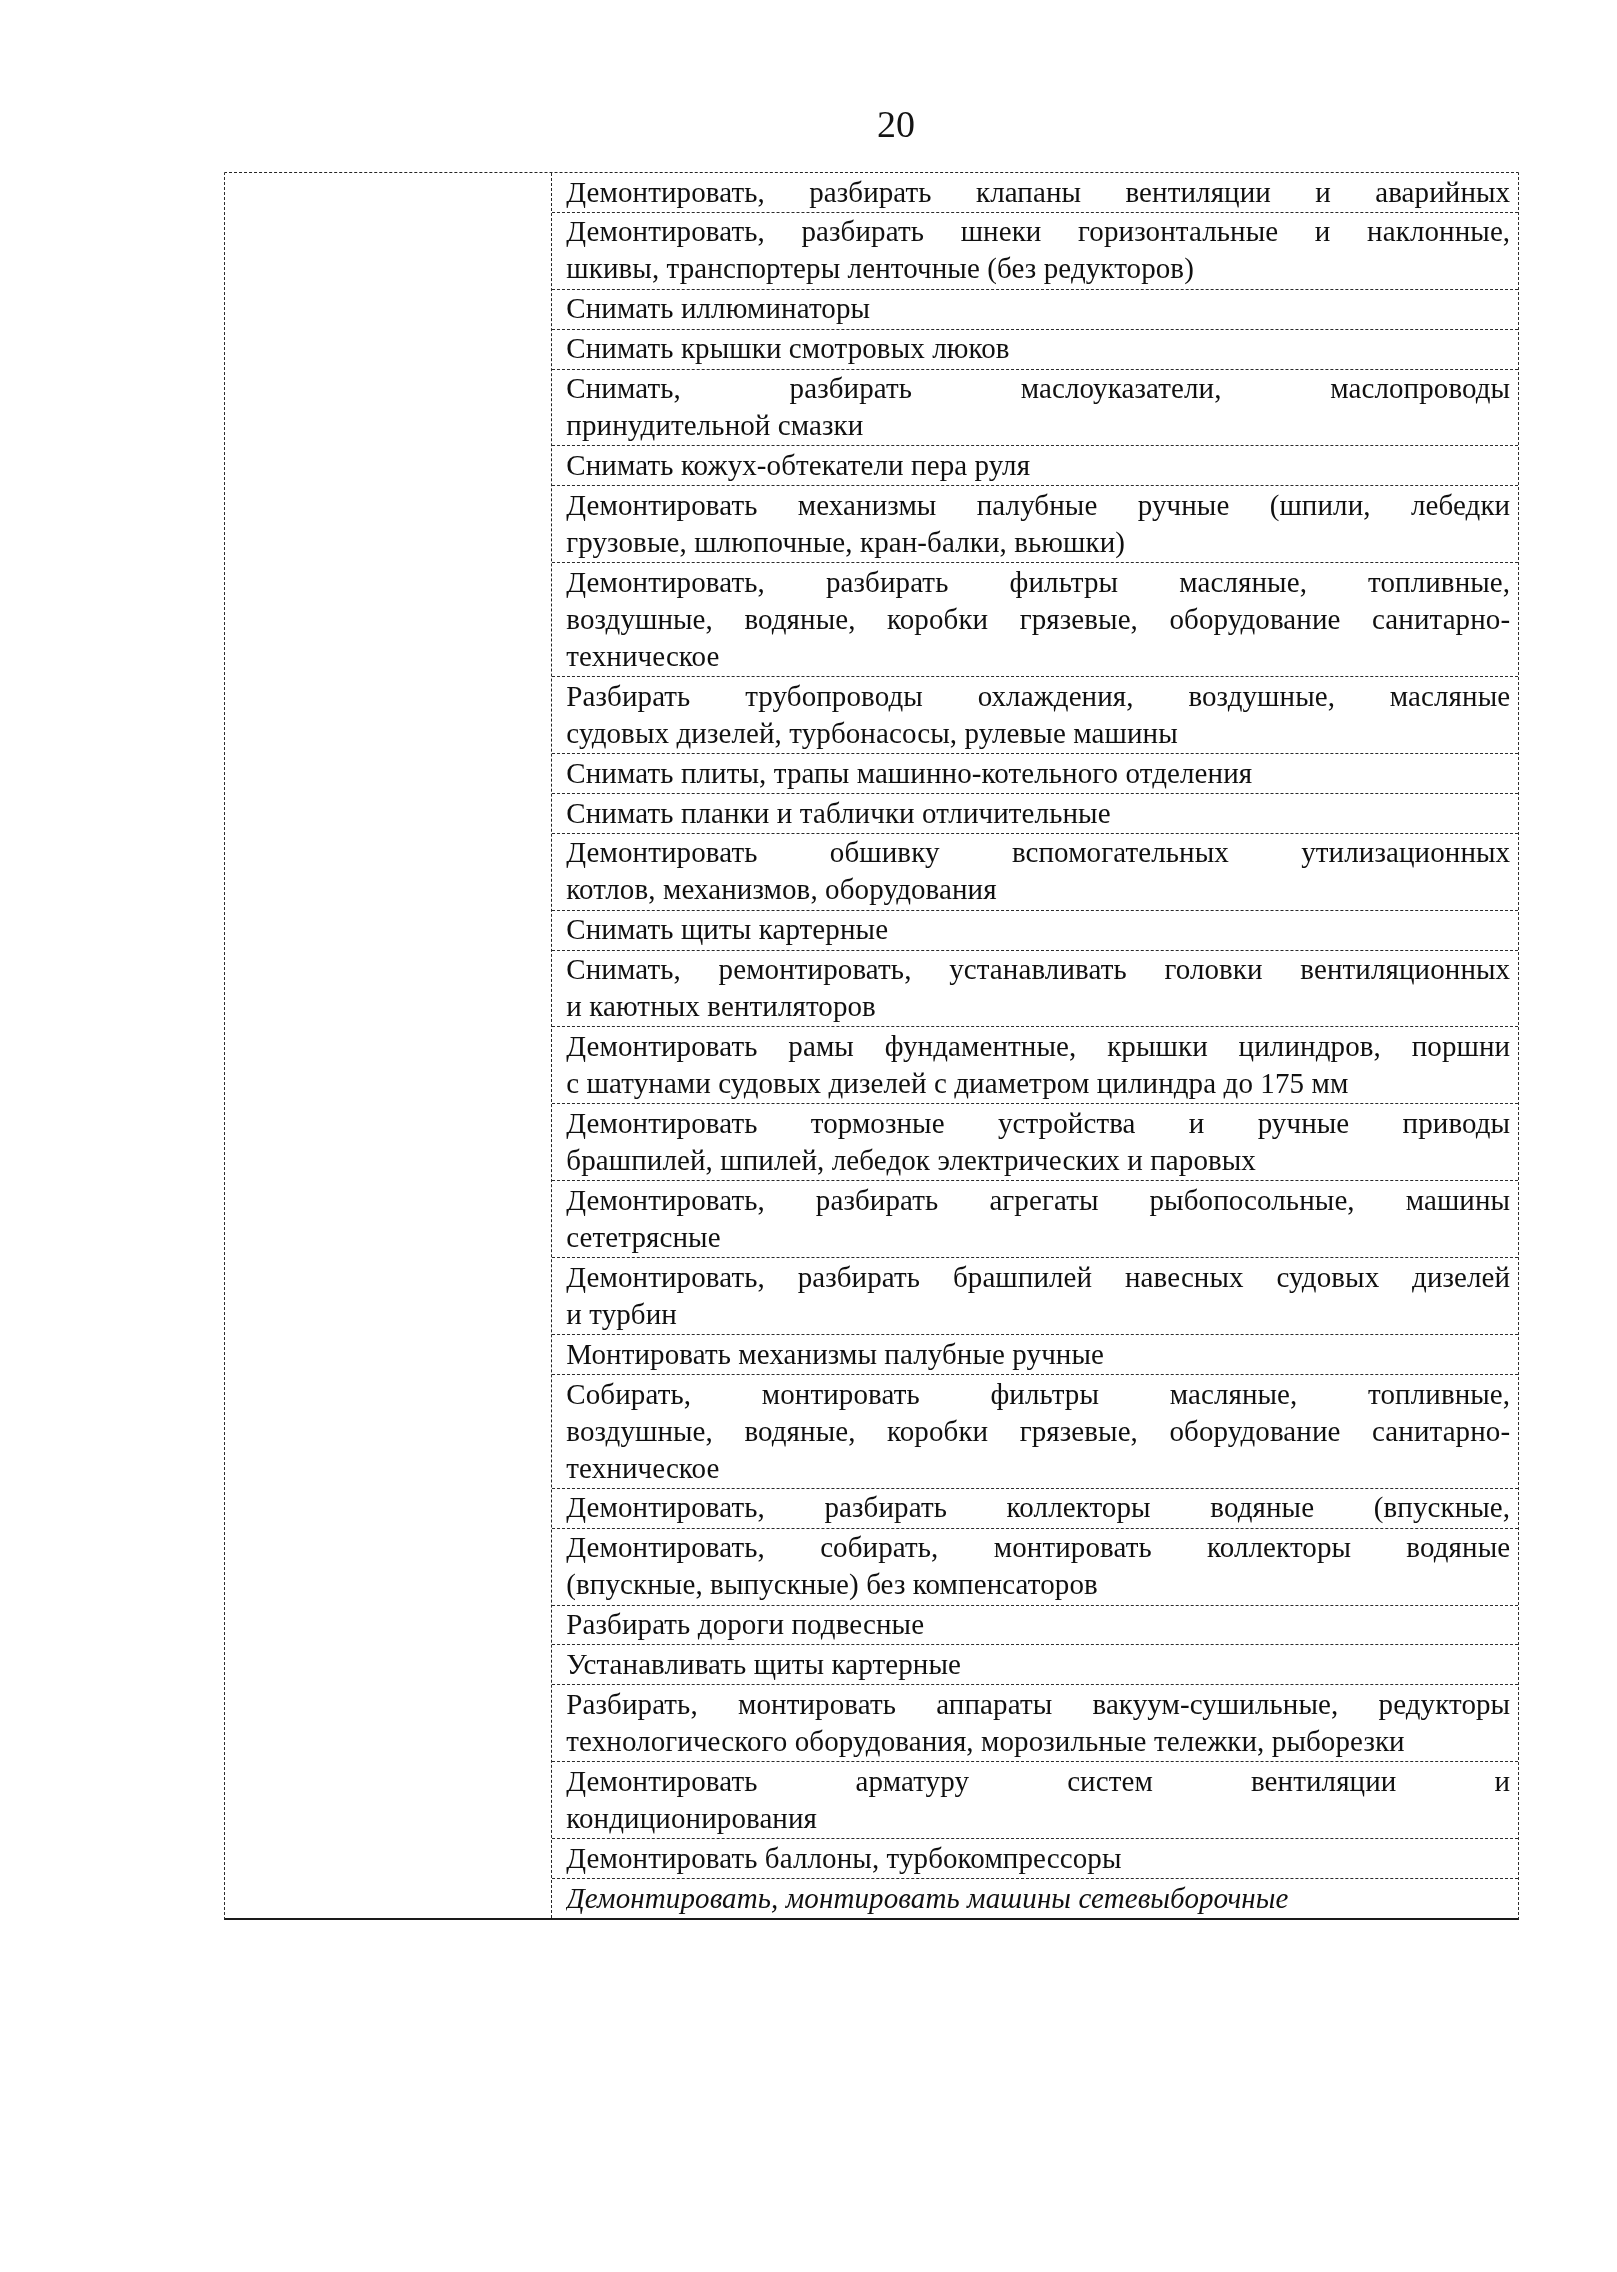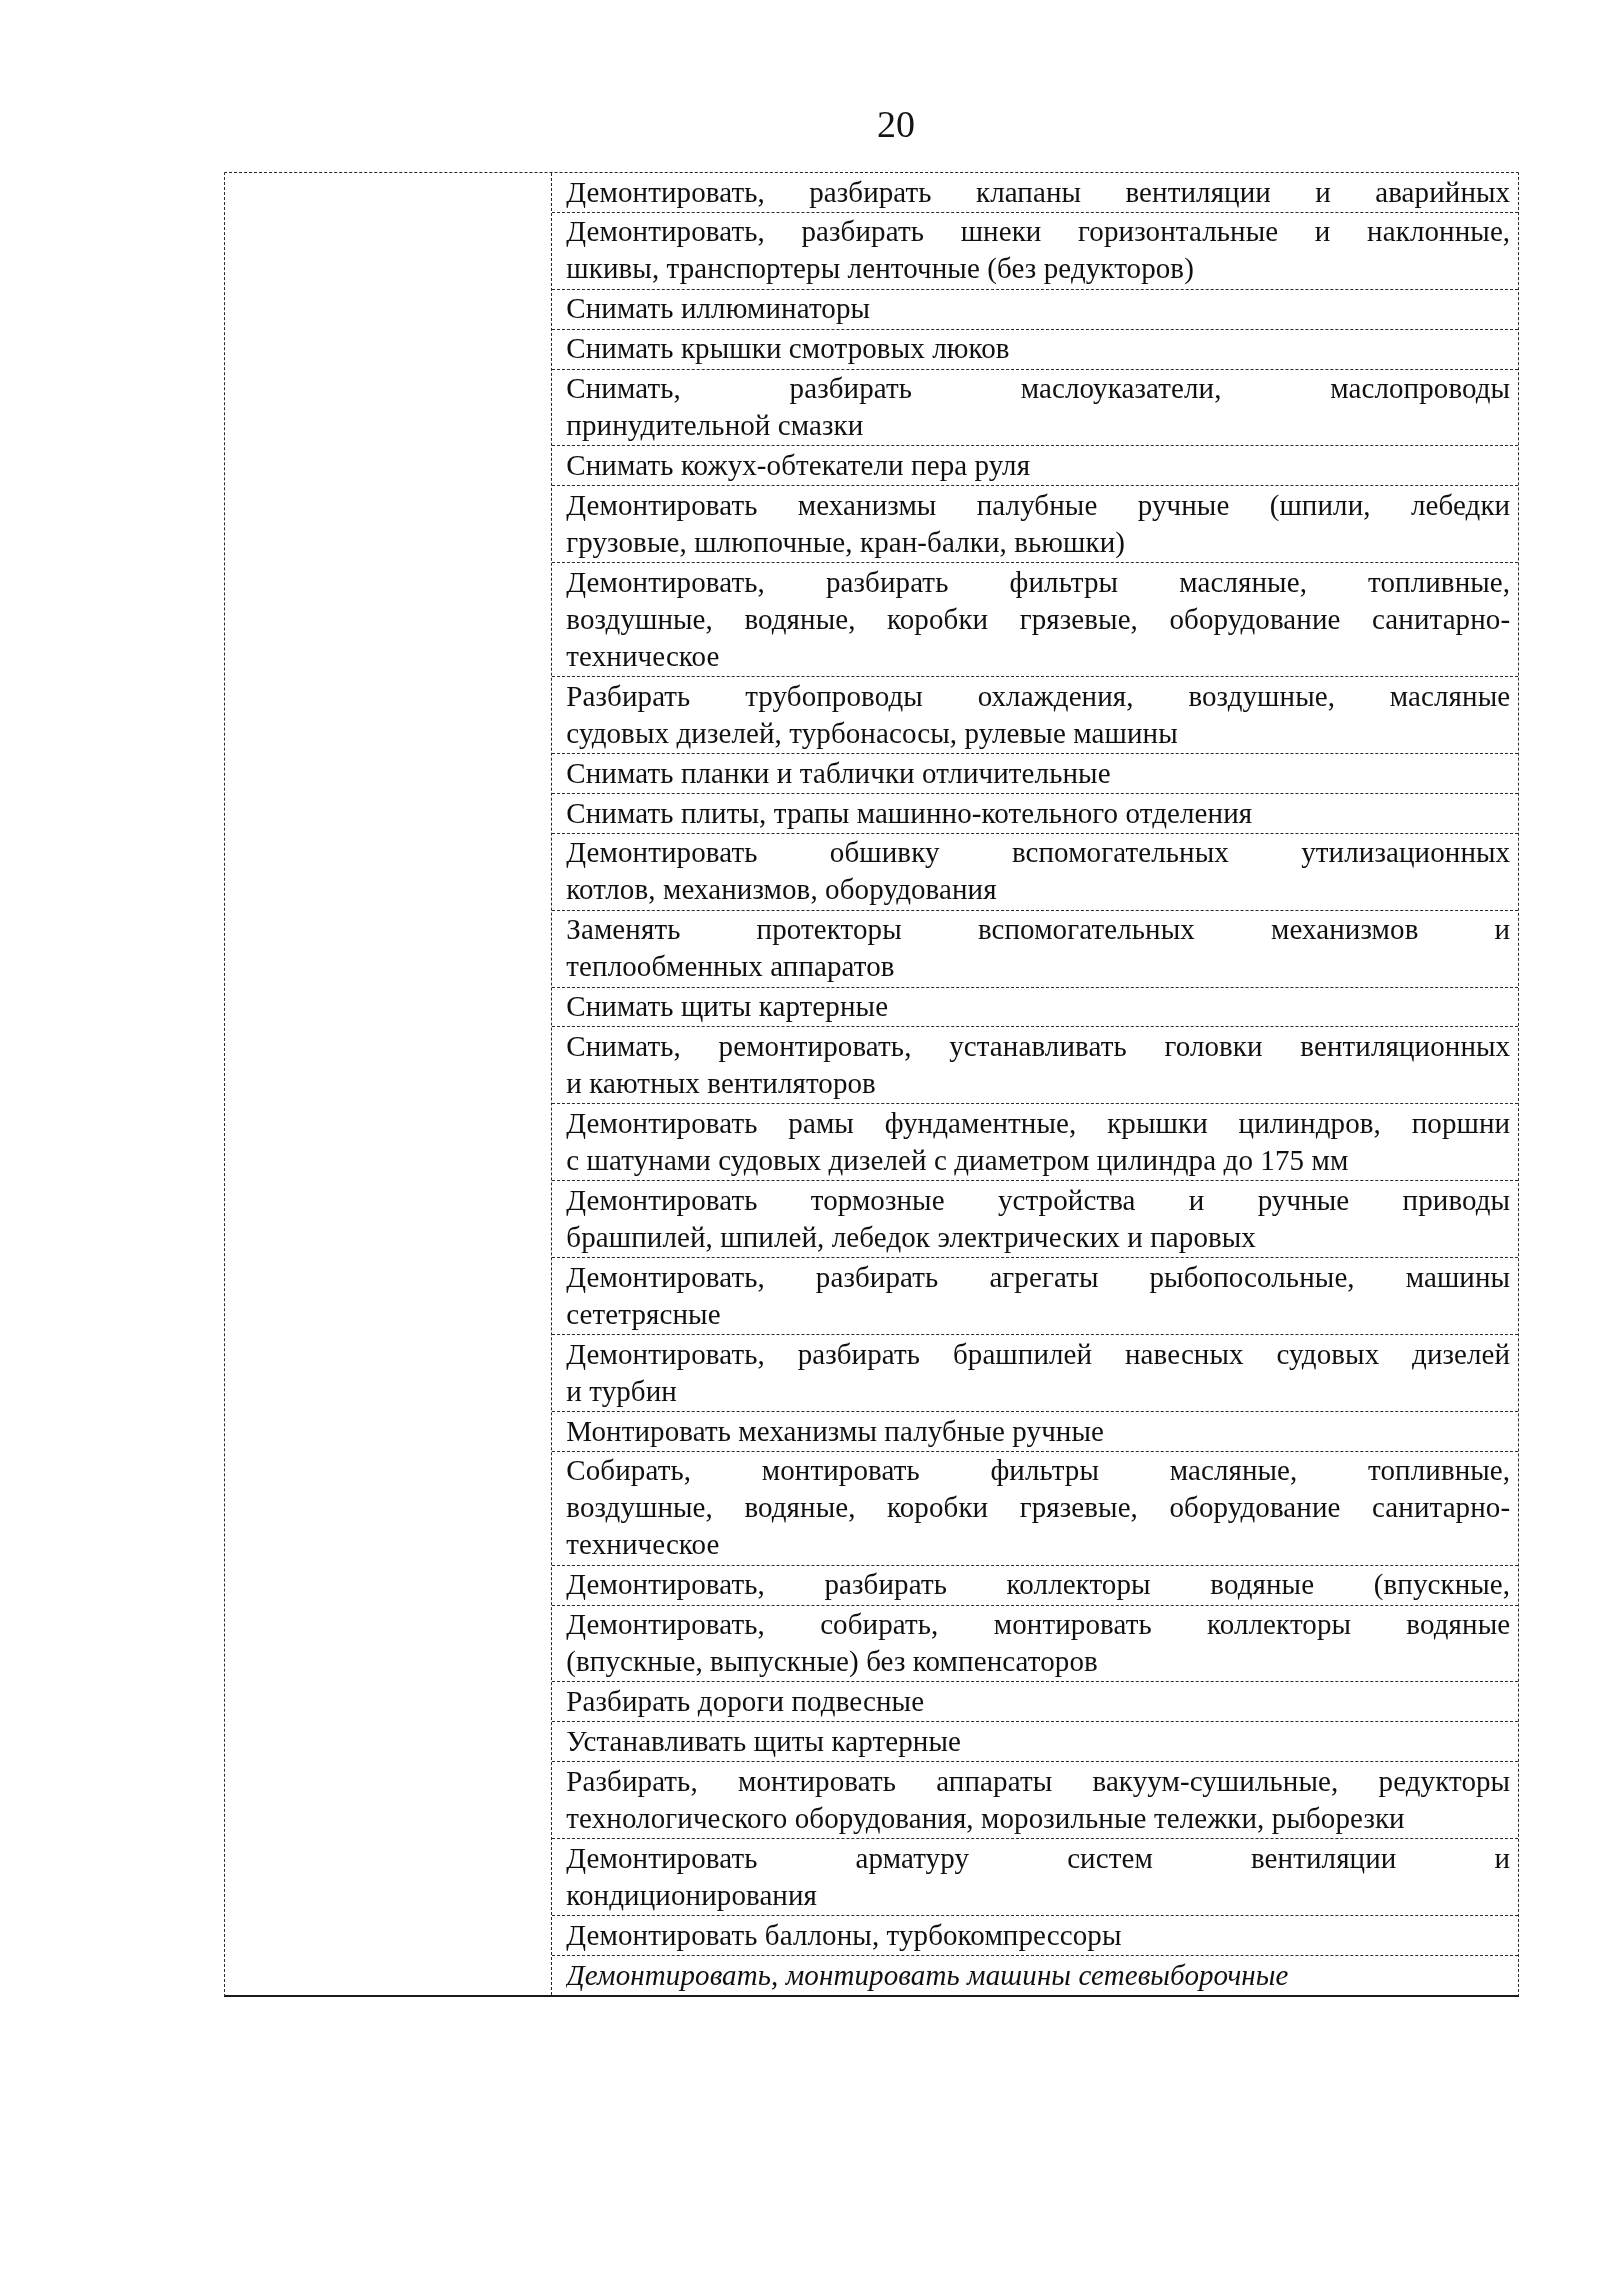--- a/index.html
+++ b/index.html
@@ -108,32 +108,28 @@
         <div class="task-row">
           <div class="task-line justified">Демонтировать, разбирать фильтры масляные, топливные,</div>
           <div class="task-line justified">воздушные, водяные, коробки грязевые, оборудование санитарно-</div>
           <div class="task-line">техническое</div>
         </div>
         <div class="task-row">
           <div class="task-line justified">Разбирать трубопроводы охлаждения, воздушные, масляные</div>
           <div class="task-line">судовых дизелей, турбонасосы, рулевые машины</div>
         </div>
         <div class="task-row">
-          <div class="task-line">Снимать планки и таблички отличительные</div>
+          <div class="task-line">Снимать плиты, трапы машинно-котельного отделения</div>
         </div>
         <div class="task-row">
-          <div class="task-line">Снимать плиты, трапы машинно-котельного отделения</div>
+          <div class="task-line">Снимать планки и таблички отличительные</div>
         </div>
         <div class="task-row">
           <div class="task-line justified">Демонтировать обшивку вспомогательных утилизационных</div>
           <div class="task-line">котлов, механизмов, оборудования</div>
-        </div>
-        <div class="task-row">
-          <div class="task-line justified">Заменять протекторы вспомогательных механизмов и</div>
-          <div class="task-line">теплообменных аппаратов</div>
         </div>
         <div class="task-row">
           <div class="task-line">Снимать щиты картерные</div>
         </div>
         <div class="task-row">
           <div class="task-line justified">Снимать, ремонтировать, устанавливать головки вентиляционных</div>
           <div class="task-line">и каютных вентиляторов</div>
         </div>
         <div class="task-row">
           <div class="task-line justified">Демонтировать рамы фундаментные, крышки цилиндров, поршни</div>

